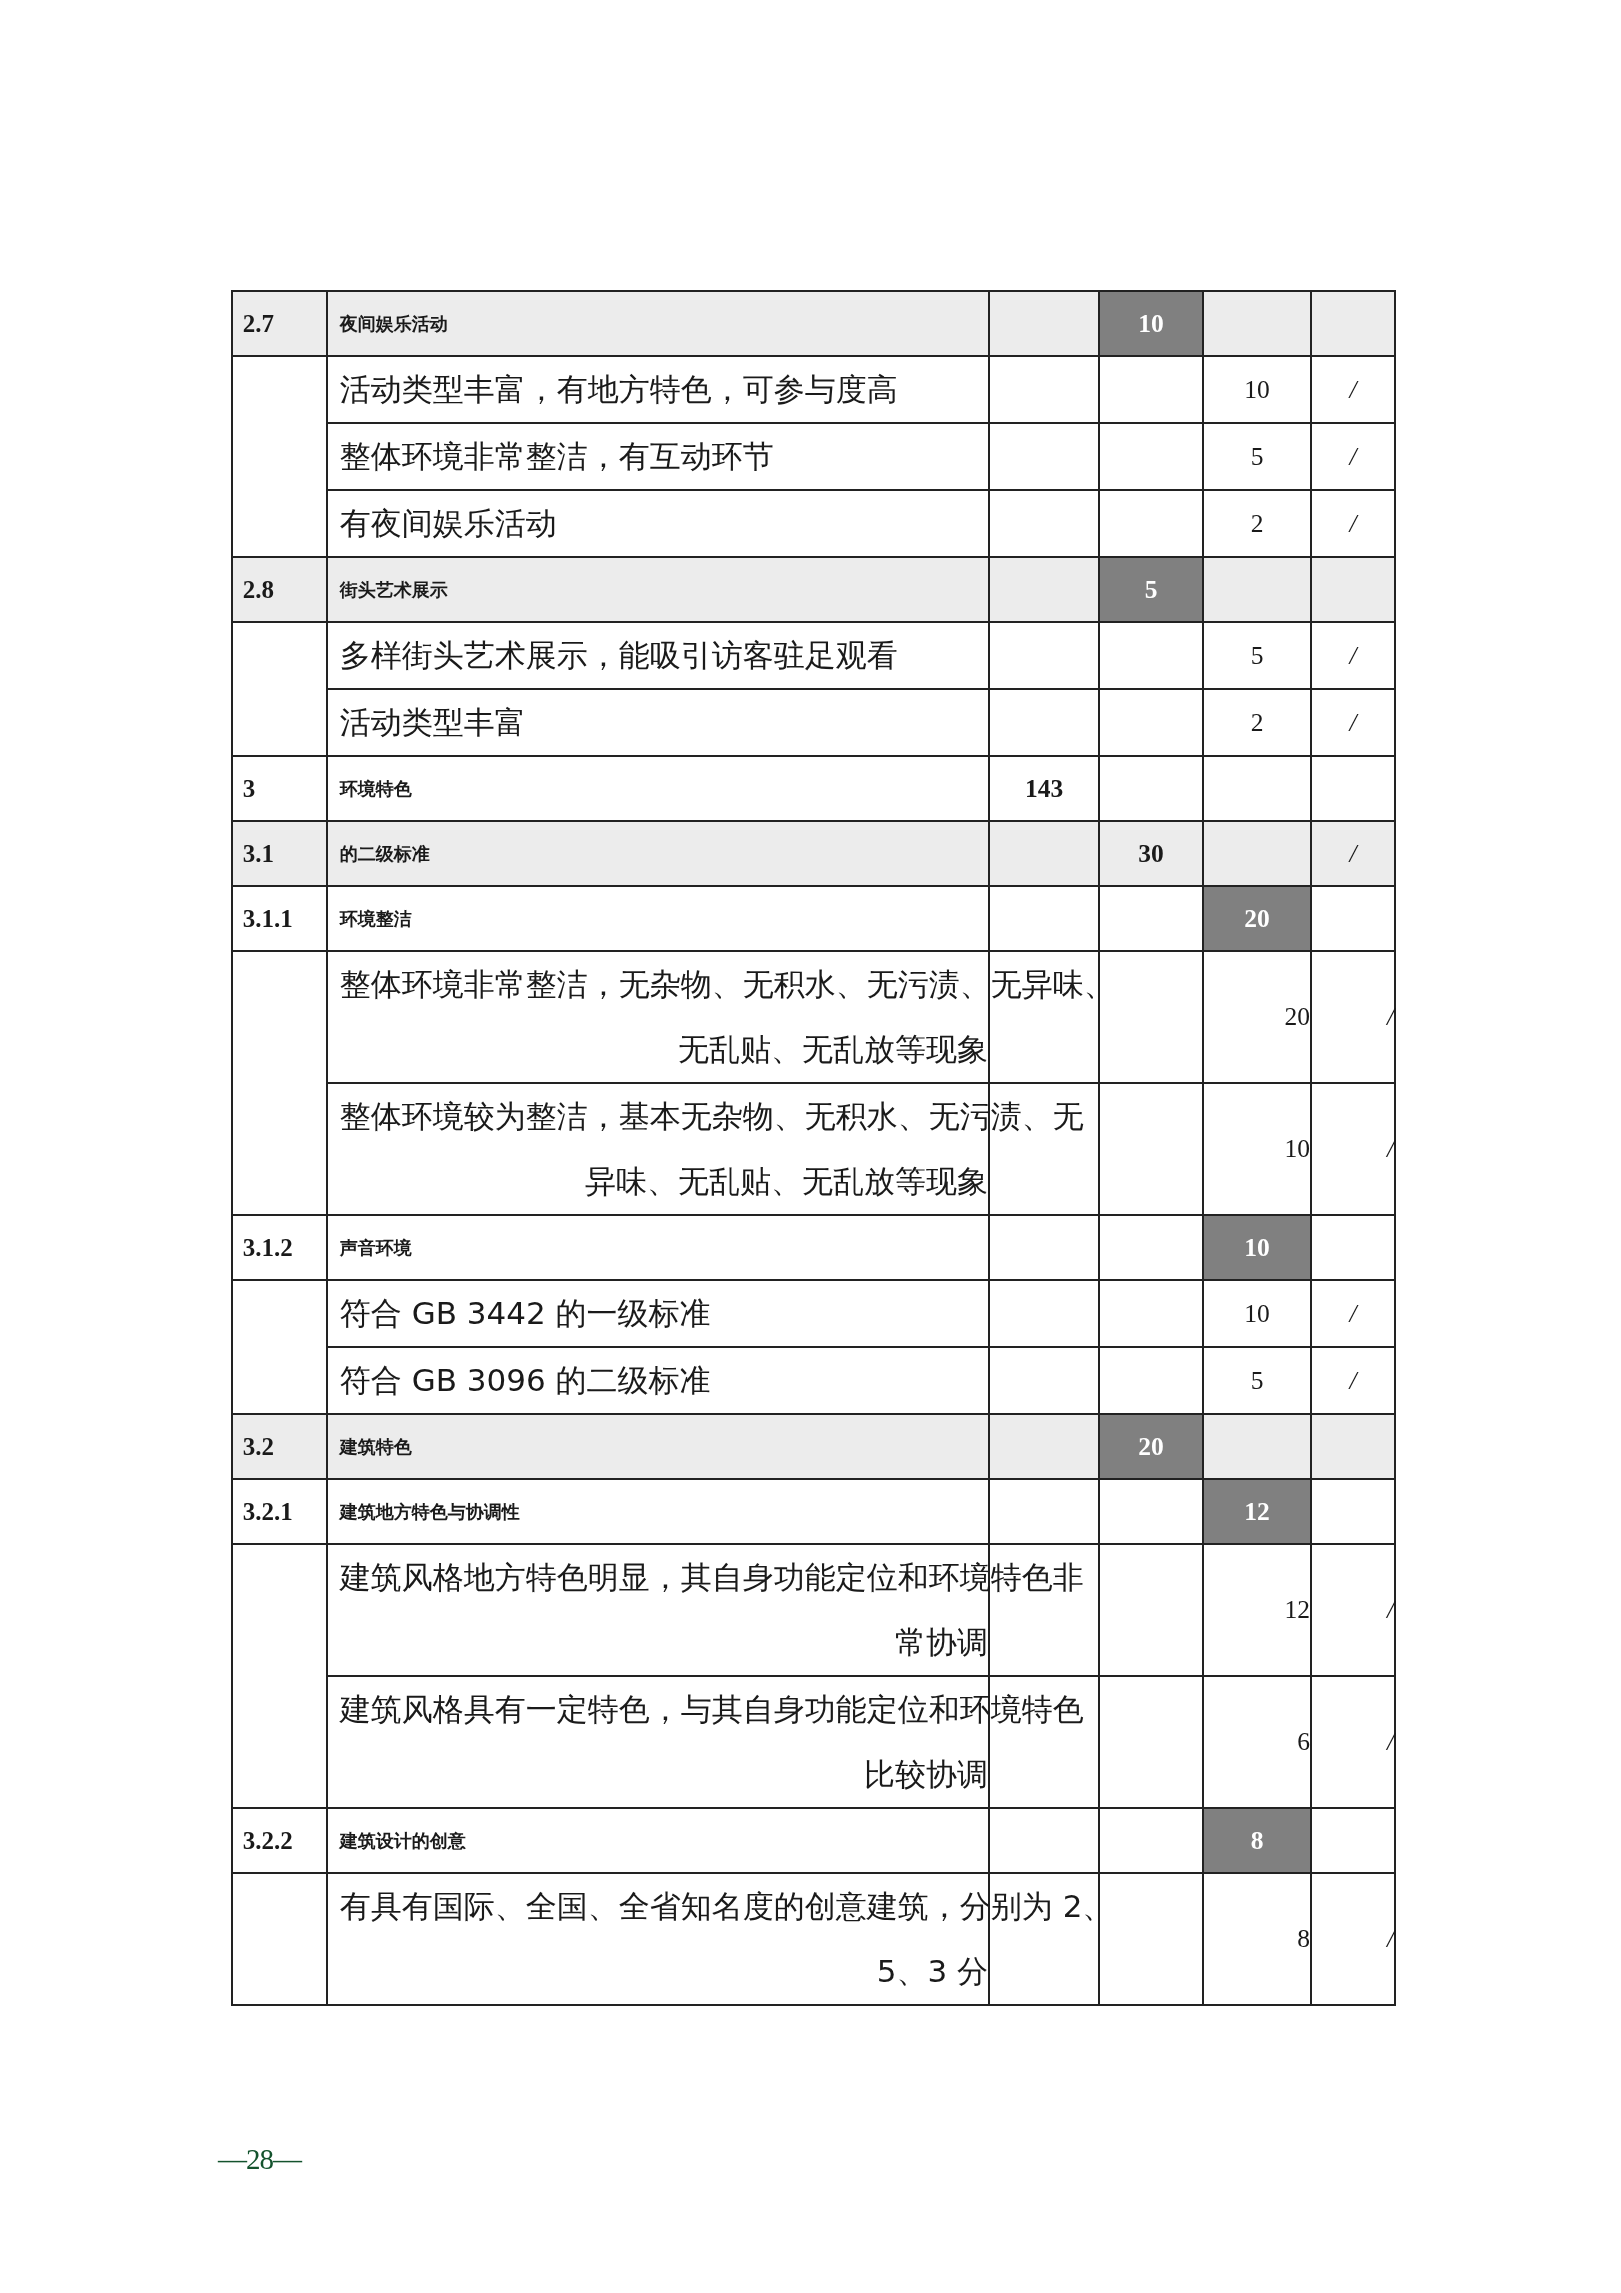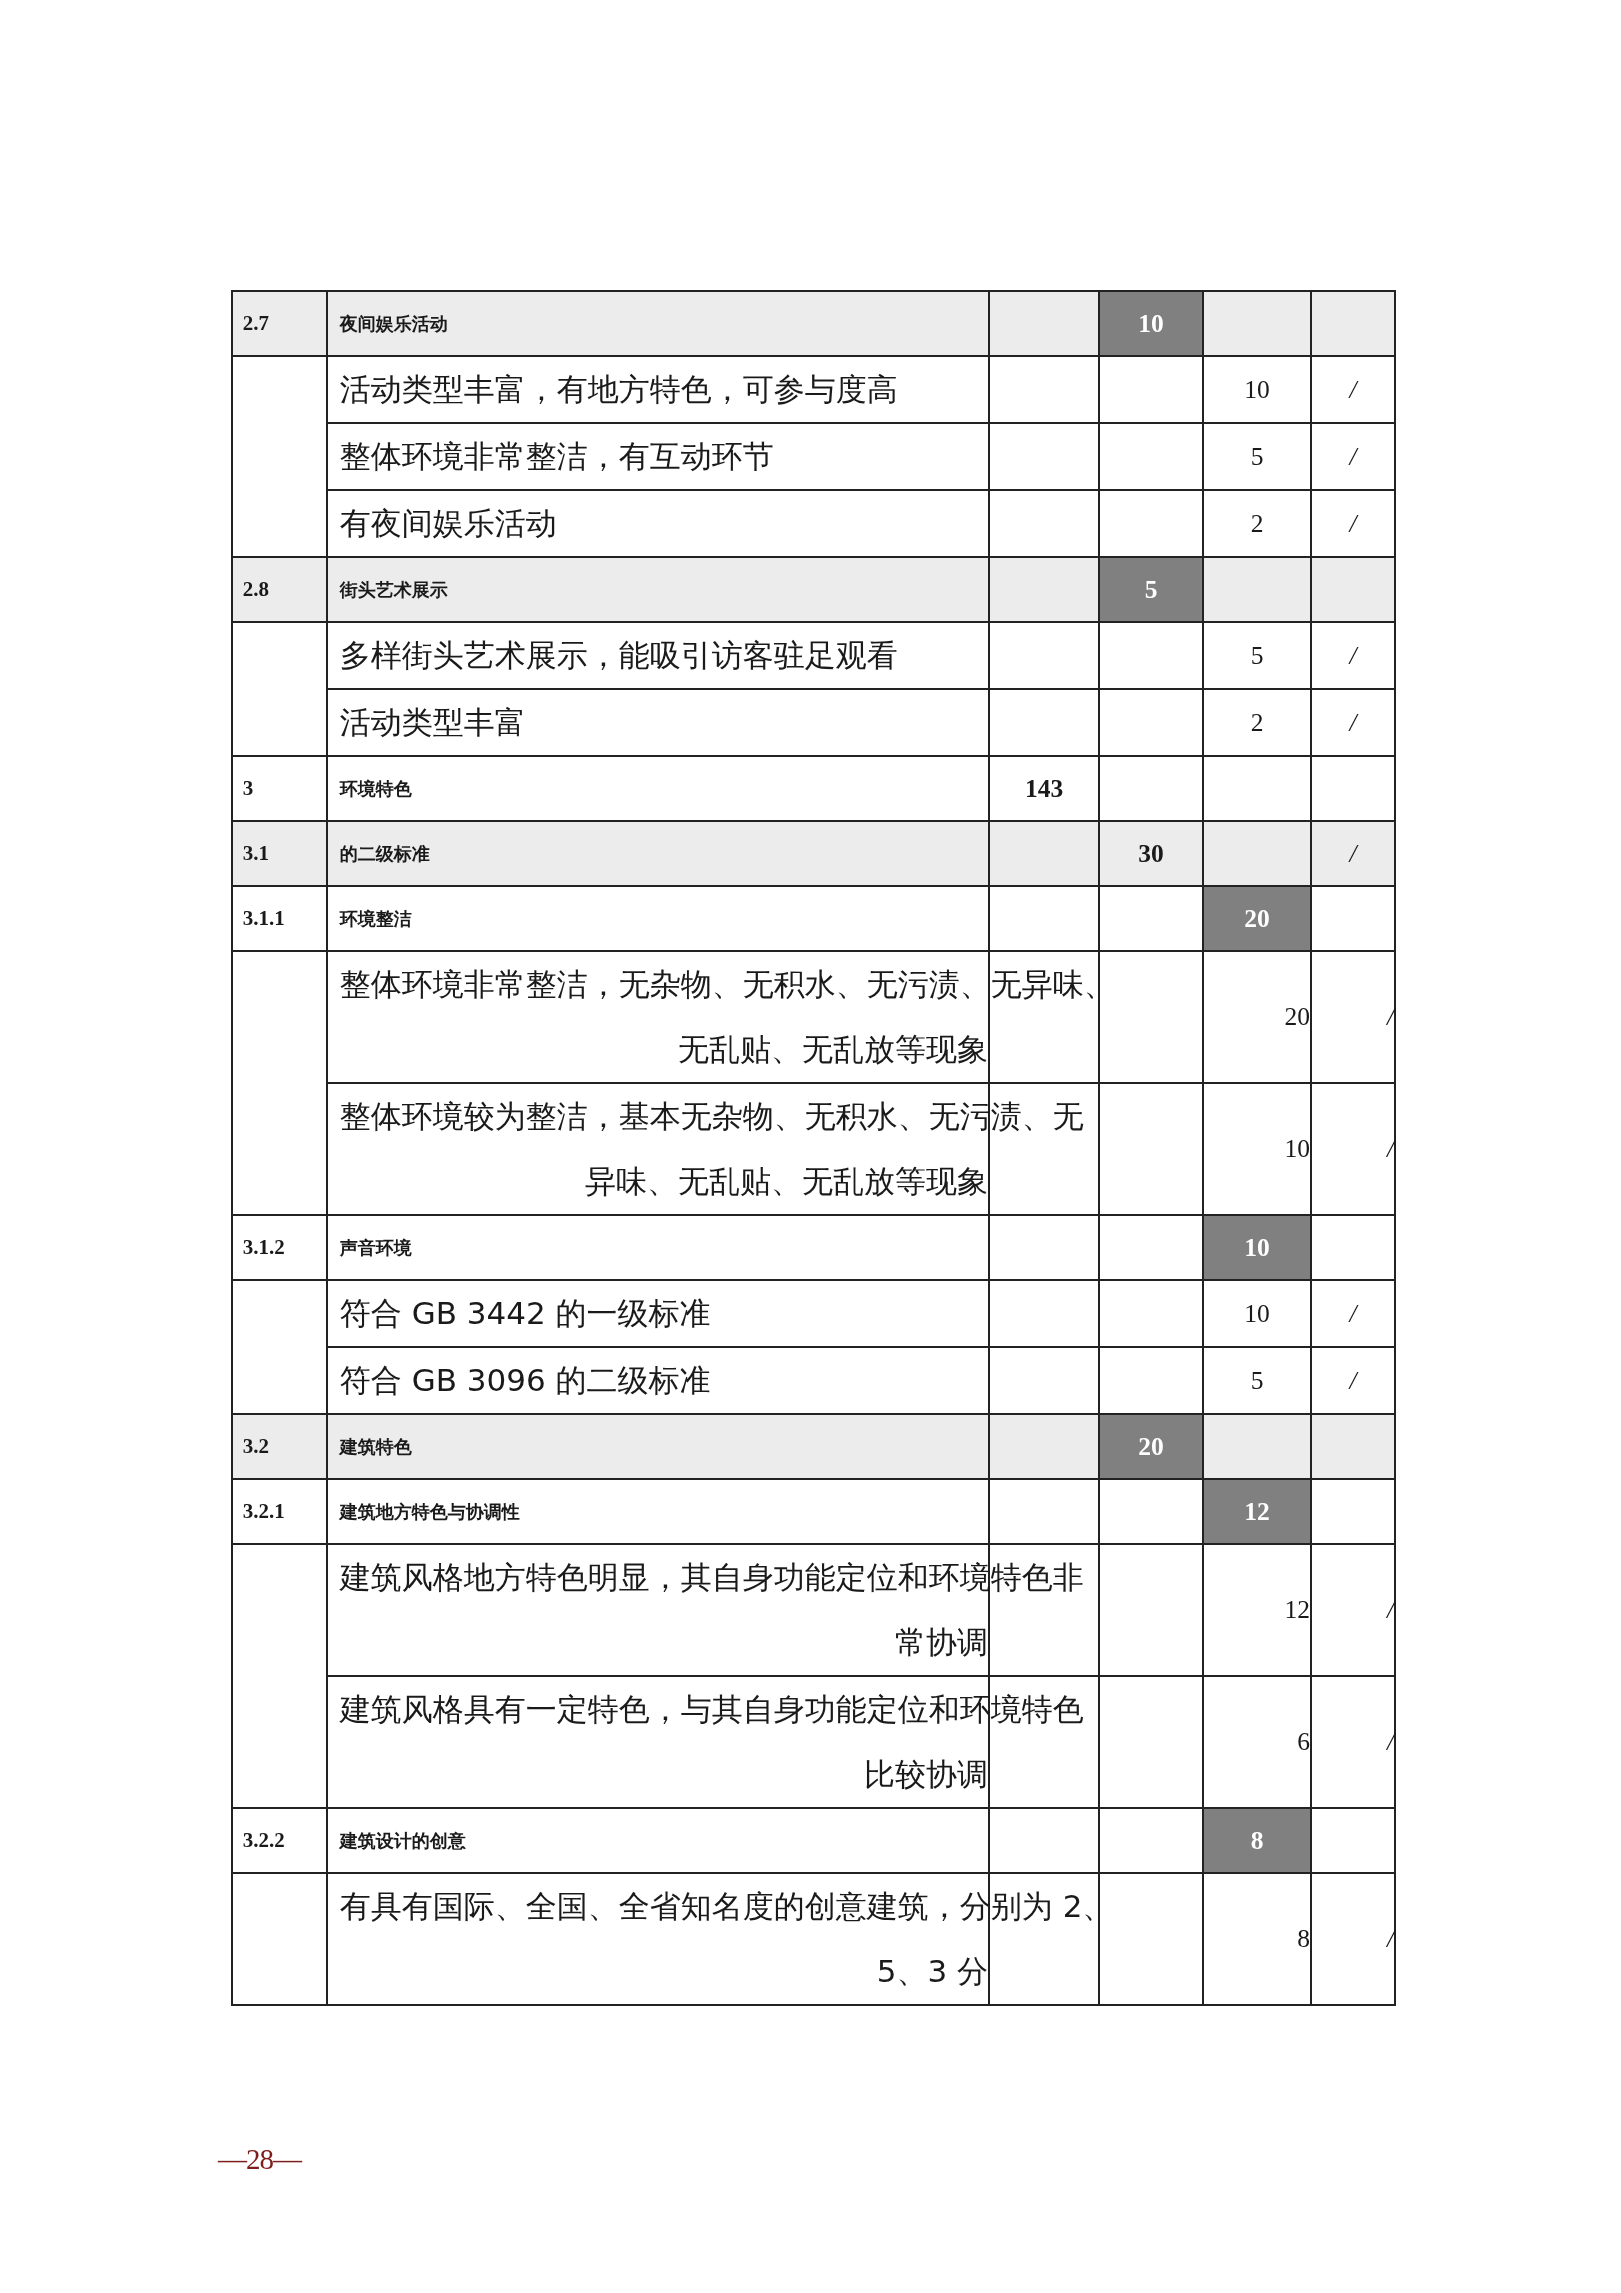--- a/index.html
+++ b/index.html
@@ -5,29 +5,29 @@
   html, body { margin:0; padding:0; background:#ffffff; }
   body { width:1621px; height:2294px; position:relative; overflow:hidden;
          font-family:"Liberation Serif","DejaVu Serif",serif; color:#1a1a1a; }
   #tbl { position:absolute; left:231px; top:290px; width:1162px;
          border-collapse:collapse; table-layout:fixed; }
   #tbl td { border:2.9px solid #222; padding:0; vertical-align:middle; font-size:25.5px; }
   #tbl tr.single td { height:63px; }
   #tbl tr.double td { height:128px;text-align:right; }
   #tbl tr.shade td { background:#ececec; }
   #tbl td.dark { background:#808080 !important; color:#ffffff; font-weight:bold; }
-  #tbl td.code { padding-left:9.8px; font-weight:bold; font-size:21px; }
+  #tbl td.code { padding-left:9.8px; font-weight:bold; font-size:25px; }
   #tbl td.name { padding-left:11.8px; font-weight:bold; font-size:18px; font-family:"DejaVu Sans",sans-serif; }
   #tbl td.desc { padding-left:11.8px; font-size:31px; line-height:65px; font-family:"DejaVu Sans",sans-serif; font-weight:normal; }
   #tbl td.num { text-align:center; font-size:25.5px; }
   #tbl td.num.bold { font-weight:bold; }
   #tbl td.slash { text-align:center; font-size:25.5px; font-style:italic; }
   .line { display:block; white-space:nowrap; }
   #page-number { position:absolute; left:218px; top:2143px; font-size:29px;
-                 font-family:"Liberation Serif",serif; color:#7f1d1d; letter-spacing:-1px; }
+                 font-family:"Liberation Serif",serif; color:#14532d; letter-spacing:-1px; }
 </style>
 </head>
 <body>
 
 <table id="tbl">
   <colgroup>
     <col style="width:95px">
       <col style="width:662px">
       <col style="width:110px">
     <col style="width:104px">

